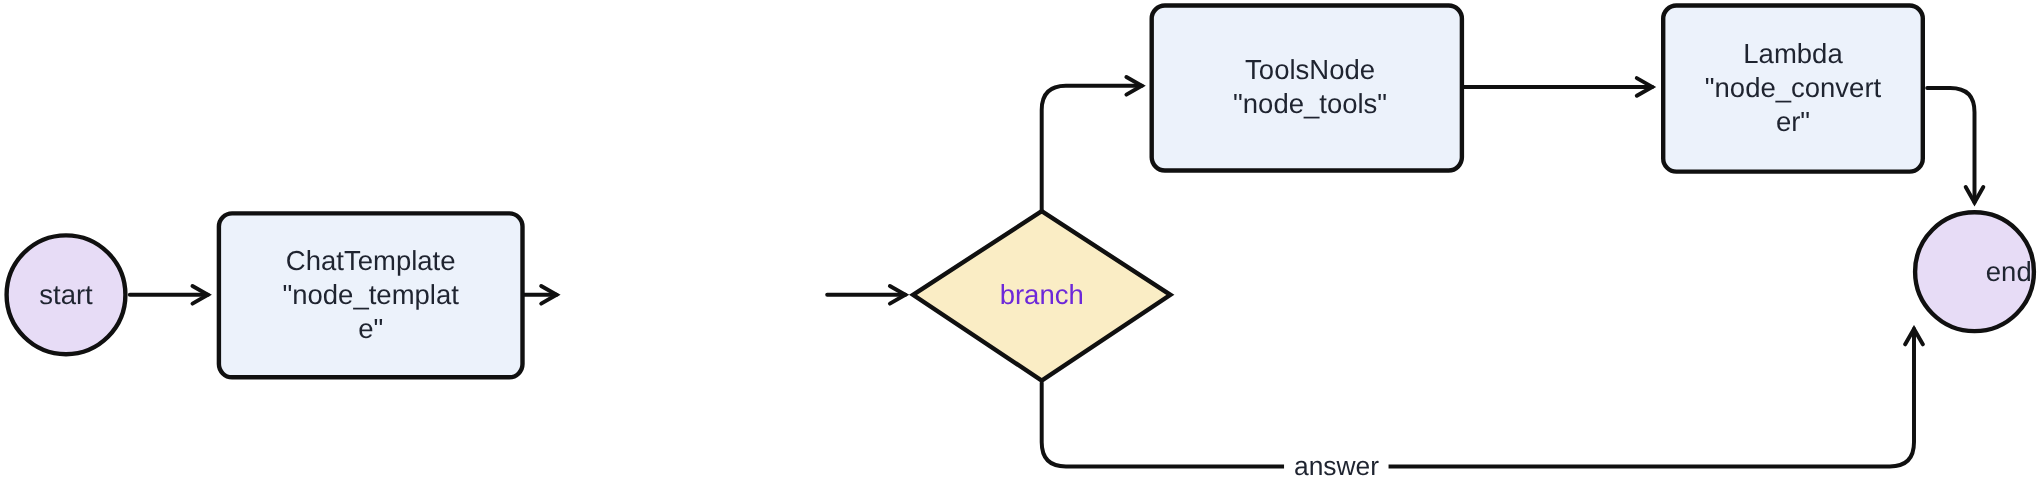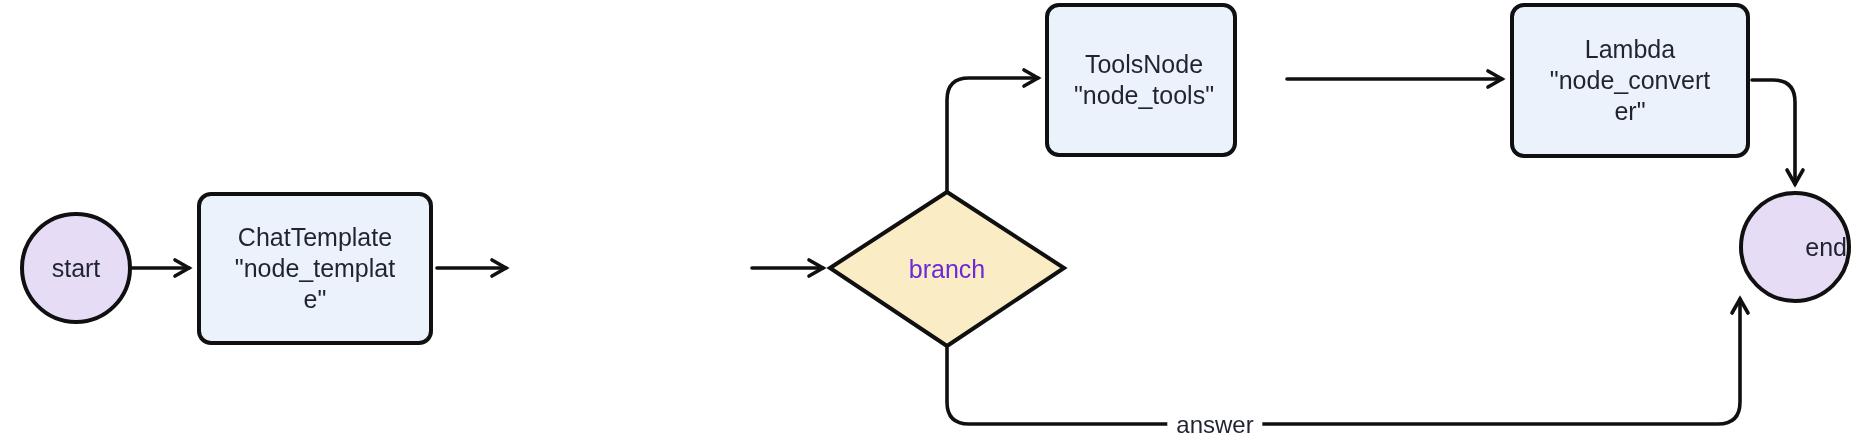--- a/index.html
+++ b/index.html
@@ -72,34 +72,34 @@
 
     <path d="M 118 268 H 189" fill="none" stroke="#101010" stroke-width="3.6" stroke-linecap="round" marker-end="url(#arrow)"></path>
     <path d="M 437 268 H 506" fill="none" stroke="#101010" stroke-width="3.6" stroke-linecap="round" marker-end="url(#arrow)"></path>
     <path d="M 752 268 H 823" fill="none" stroke="#101010" stroke-width="3.6" stroke-linecap="round" marker-end="url(#arrow)"></path>
     <path d="M 947 192 V 100 Q 947 78 969 78 H 1038" fill="none" stroke="#101010" stroke-width="3.6" stroke-linecap="round" marker-end="url(#arrow)"></path>
     <path d="M 1287 79 H 1502" fill="none" stroke="#101010" stroke-width="3.6" stroke-linecap="round" marker-end="url(#arrow)"></path>
     <path d="M 1752 80 H 1773 Q 1795 80 1795 102 V 184" fill="none" stroke="#101010" stroke-width="3.6" stroke-linecap="round" marker-end="url(#arrow)"></path>
     <path d="M 947 348 V 402 Q 947 424 969 424 H 1718 Q 1740 424 1740 402 V 299" fill="none" stroke="#101010" stroke-width="3.6" stroke-linecap="round" marker-end="url(#arrow)"></path>
   </svg>
 
-  <div class="node circle-node" style="left:20px; top:212px; width:112px; height:112px;">
+  <div class="node circle-node" style="left:4px; top:212px; width:112px; height:112px;">
     <div>start</div>
   </div>
 
-  <div class="node rect-node" style="left:197px; top:192px; width:236px; height:153px;">
+  <div class="node rect-node" style="left:197px; top:192px; width:280px; height:153px;">
     <div>ChatTemplate
 "node_templat
 e"</div>
   </div>
 
 
   <div class="diamond-label" style="left:947px; top:269px;">branch</div>
 
-  <div class="node rect-node" style="left:1045px; top:3px; width:192px; height:154px;padding-left:12px;">
+  <div class="node rect-node" style="left:1045px; top:3px; width:286px; height:154px;padding-left:12px;">
     <div>ToolsNode
 "node_tools"</div>
   </div>
 
   <div class="node rect-node" style="left:1510px; top:3px; width:240px; height:155px;">
     <div>Lambda
 "node_convert
 er"</div>
   </div>
 

